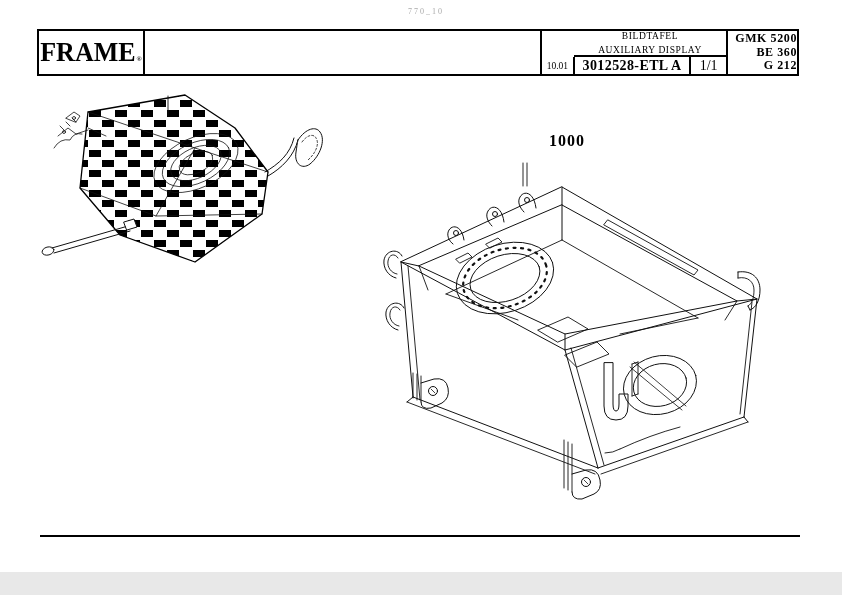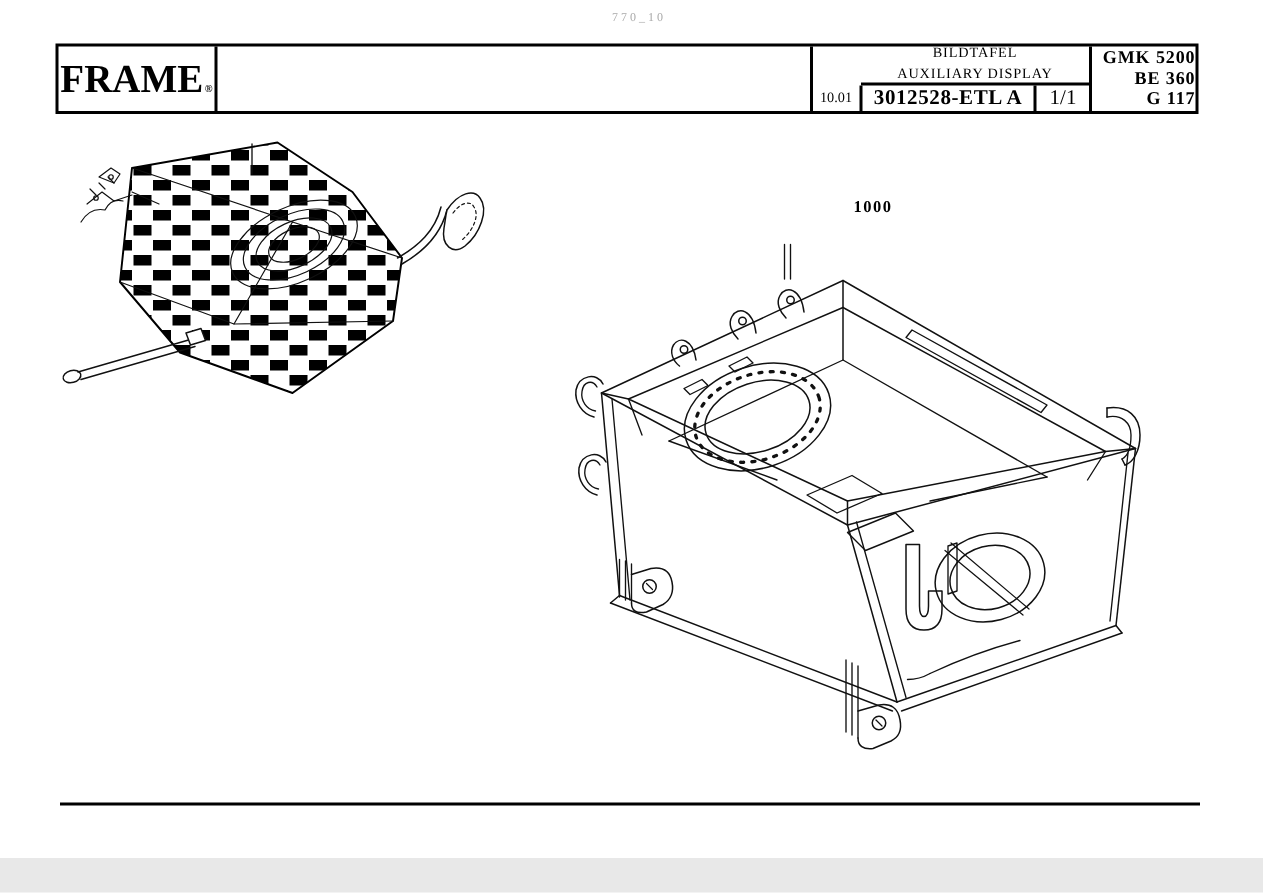--- a/index.html
+++ b/index.html
@@ -44,22 +44,22 @@
   .sub-doc{width:118px;border-right:2px solid #000;font-size:14px;font-weight:bold;letter-spacing:.4px;}
   .sub-sheet{width:35px;font-size:14px;}
   .cell-model{
     flex:1;display:flex;flex-direction:column;align-items:flex-end;justify-content:center;
     font-weight:bold;font-size:12px;line-height:13.5px;letter-spacing:.6px;
   }
   
   .thumb-svg{position:absolute;left:36px;top:88px;}
   .main-svg{position:absolute;left:368px;top:148px;}
   .item-callout{
-    position:absolute;left:549px;top:132px;width:46px;text-align:right;
-    font-size:11px;font-weight:bold;letter-spacing:1px;
+    position:absolute;left:549px;top:132px;width:46px;text-align:left;
+    font-size:16px;font-weight:bold;letter-spacing:1px;
   }
   .rule-bottom{position:absolute;left:40px;top:535px;width:760px;height:2px;background:#000;}
   svg path, svg line, svg ellipse, svg polyline, svg circle{vector-effect:non-scaling-stroke;}
 </style>
 </head>
 <body>
 
 <div class="page">
 
   <div class="ref-top">770_10</div>
@@ -77,21 +77,21 @@
       </div>
       <div class="mid-bot">
         <div class="sub sub-section">10.01</div>
         <div class="sub sub-doc">3012528-ETL A</div>
         <div class="sub sub-sheet">1/1</div>
       </div>
     </div>
     <div class="cell cell-model">
       <div>GMK 5200</div>
       <div>BE 360</div>
-      <div>G 117</div>
+      <div>G 212</div>
     </div>
   </div>
 
   <svg class="thumb-svg" width="300" height="205" viewBox="0 0 300 205" fill="none" stroke="#111" stroke-width="1" stroke-linejoin="round" stroke-linecap="round">
     <defs>
       <pattern id="checker" width="26" height="20" patternUnits="userSpaceOnUse">
         <rect x="0" y="0" width="26" height="20" fill="#ffffff" stroke="none"></rect>
         <rect x="1" y="2" width="12" height="7" fill="#000" stroke="none"></rect>
         <rect x="14" y="12" width="12" height="7" fill="#000" stroke="none"></rect>
       </pattern>

